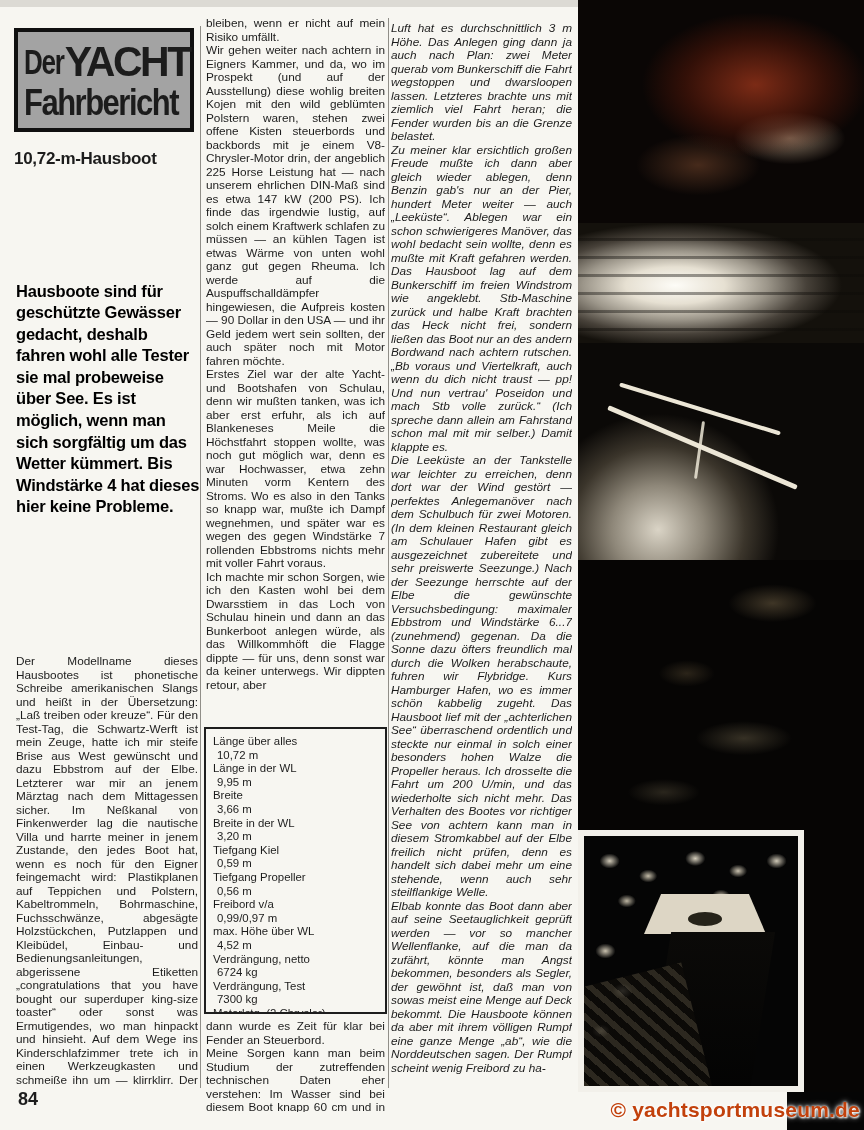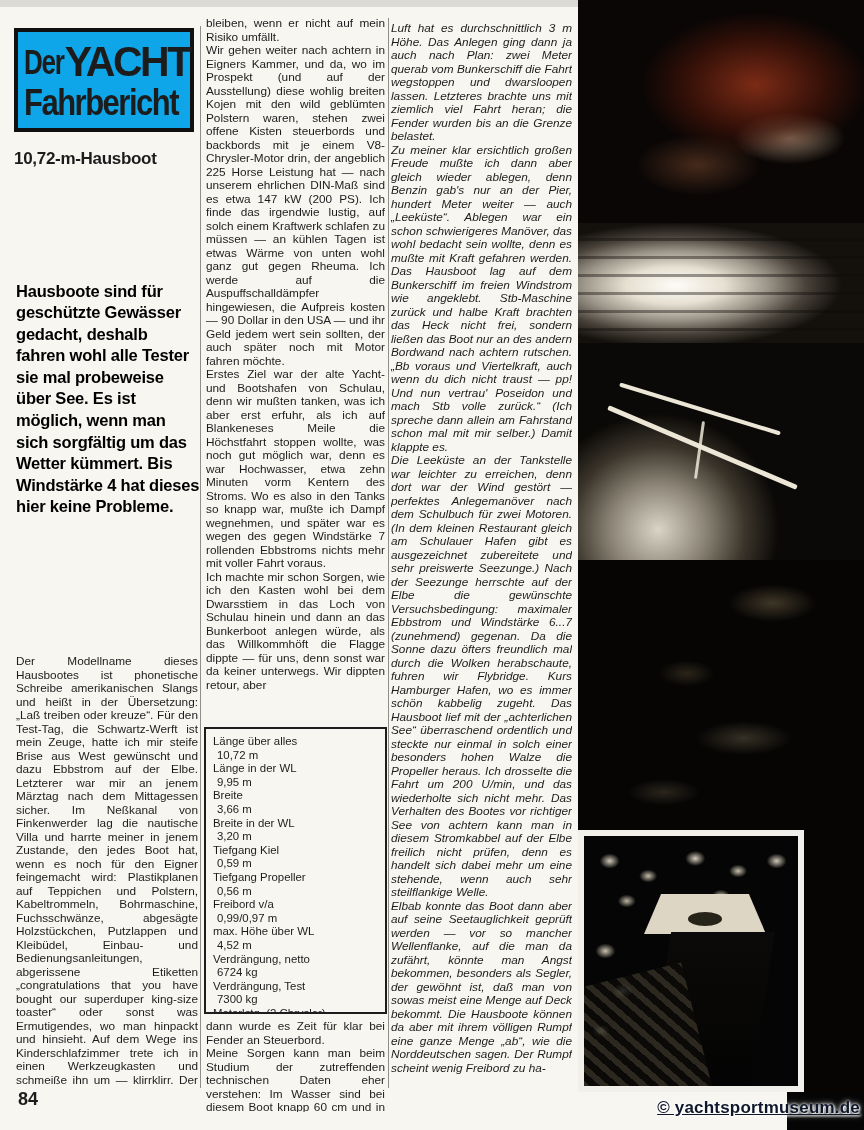--- a/index.html
+++ b/index.html
@@ -12,21 +12,21 @@
   }
   .scan-top { position:absolute; left:0; top:0; width:578px; height:7px; background:#dcdad4; }
 
   
   .col-rule { position:absolute; width:1px; background:#908e88; }
   .rule-1 { left:200px; top:26px; height:1062px; }
   .rule-2 { left:388px; top:18px; height:1070px; }
 
   
   .masthead { position:absolute; left:14px; top:28px; width:180px; }
-  .logo-box { border:4px solid #101010; padding:7px 6px 10px 6px; background:#0ea5e9; }
+  .logo-box { border:4px solid #101010; padding:7px 6px 10px 6px; background:#a3a3a3; }
   .logo-line1 { white-space:nowrap; }
   .logo-der { display:inline-block; font-size:26px; font-weight:bold; letter-spacing:-1.2px;
               transform:scaleY(1.35); transform-origin:bottom left; }
   .logo-yacht { display:inline-block; font-size:41px; font-weight:bold; letter-spacing:-2.5px;
               transform:scaleY(1.05); transform-origin:bottom left; margin-left:1px; }
   .logo-line2 { font-size:31px; font-weight:bold; letter-spacing:-1.5px; margin-top:-4px;
               transform:scaleY(1.18); transform-origin:top left; white-space:nowrap; }
   .model-title { margin-top:16px; font-size:17px; font-weight:bold; line-height:22px; letter-spacing:-0.3px; }
 
   
@@ -96,23 +96,23 @@
       background:#ddd6c5; clip-path:polygon(14% 0, 86% 0, 100% 100%, 0 100%); }
   .deck-fitting { position:absolute; left:104px; top:76px; width:34px; height:14px;
       background:#262319; border-radius:50%; }
   .dark-column { position:absolute; left:74px; top:96px; width:104px; height:166px;
       background:linear-gradient(180deg, #0b0a08, #030303); transform:skewX(-9deg); }
   .hatch-deck { position:absolute; left:-12px; top:140px; width:128px; height:140px;
       background:repeating-linear-gradient(55deg, #332e24 0 6px, #0d0b08 6px 13px);
       transform:rotate(-14deg); opacity:.85; }
   .corner-black { position:absolute; left:787px; top:1092px; width:77px; height:38px; background:#050505; }
 
-  .watermark { position:absolute; right:4px; top:1098px; font-size:17px; font-weight:bold;
-      color:#0f172a; letter-spacing:.2px;
-      text-shadow:0 0 3px #fff, 0 0 6px #fff, 1px 1px 2px #fff;text-decoration:underline; }
+  .watermark { position:absolute; right:4px; top:1098px; font-size:21px; font-weight:bold;
+      color:#c2410c; letter-spacing:.2px;
+      text-shadow:0 0 3px #fff, 0 0 6px #fff, 1px 1px 2px #fff; }
 </style>
 </head>
 <body>
 
 <div class="scan-top"></div>
 <div class="col-rule rule-1"></div>
 <div class="col-rule rule-2"></div>
 
 <header class="masthead">
   <div class="logo-box">

